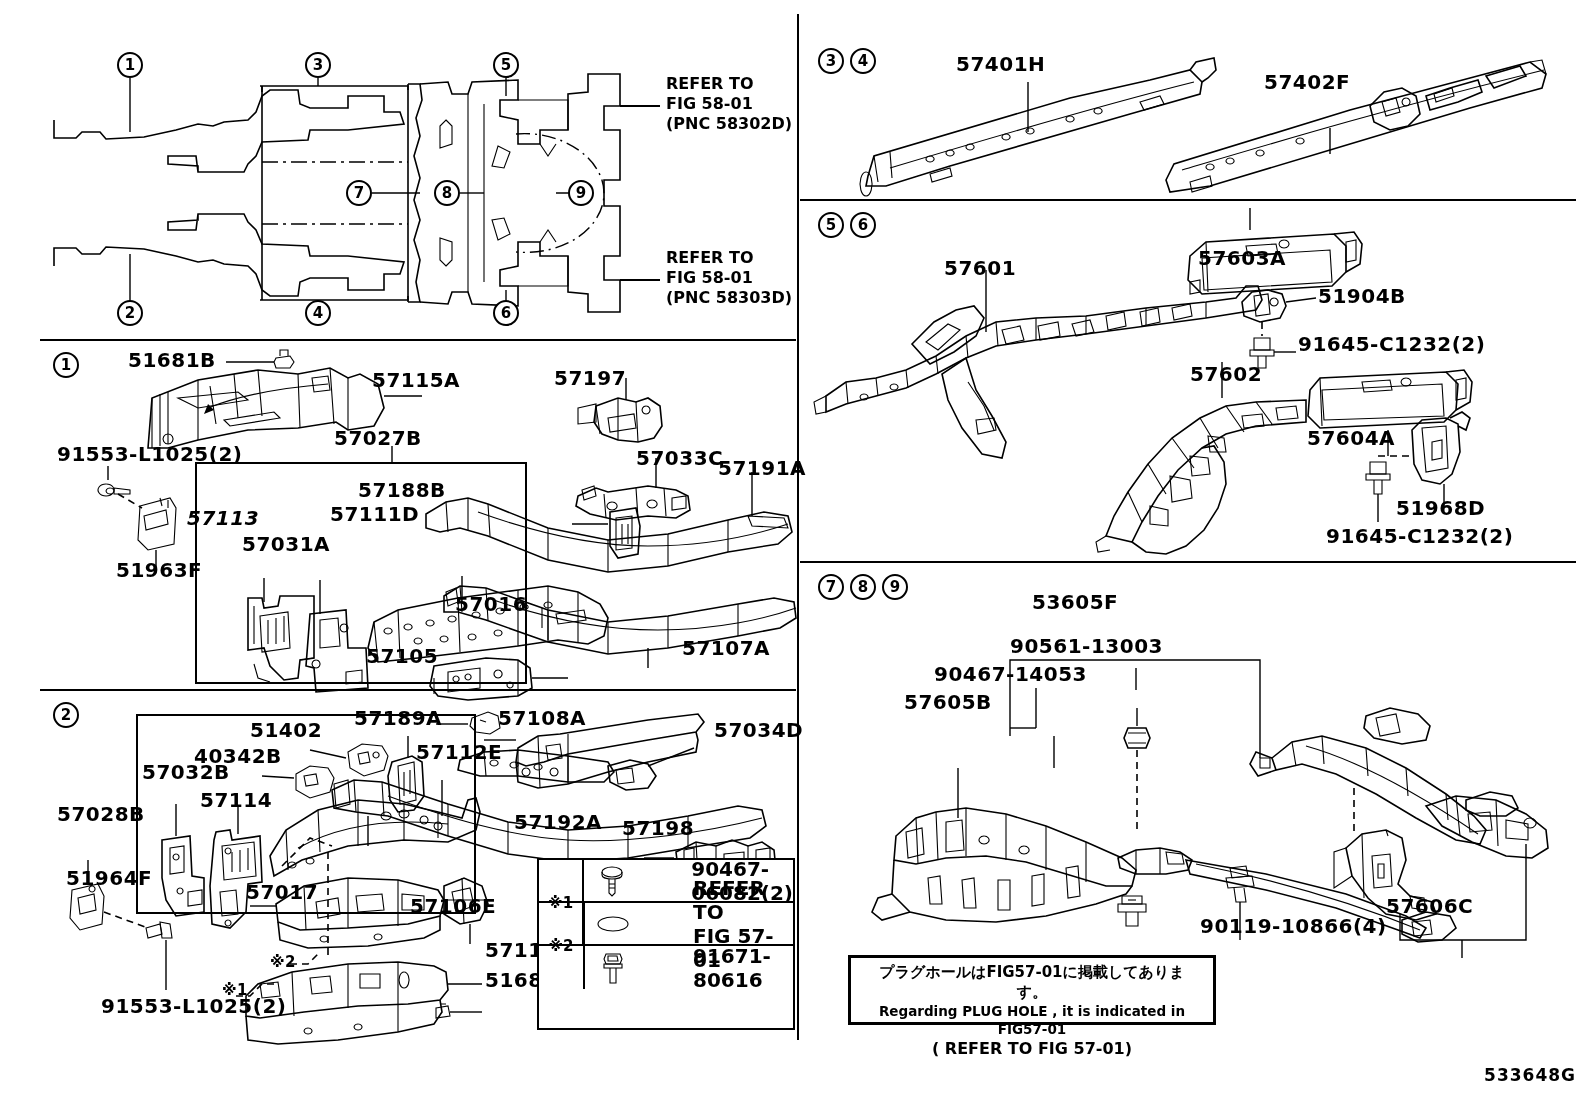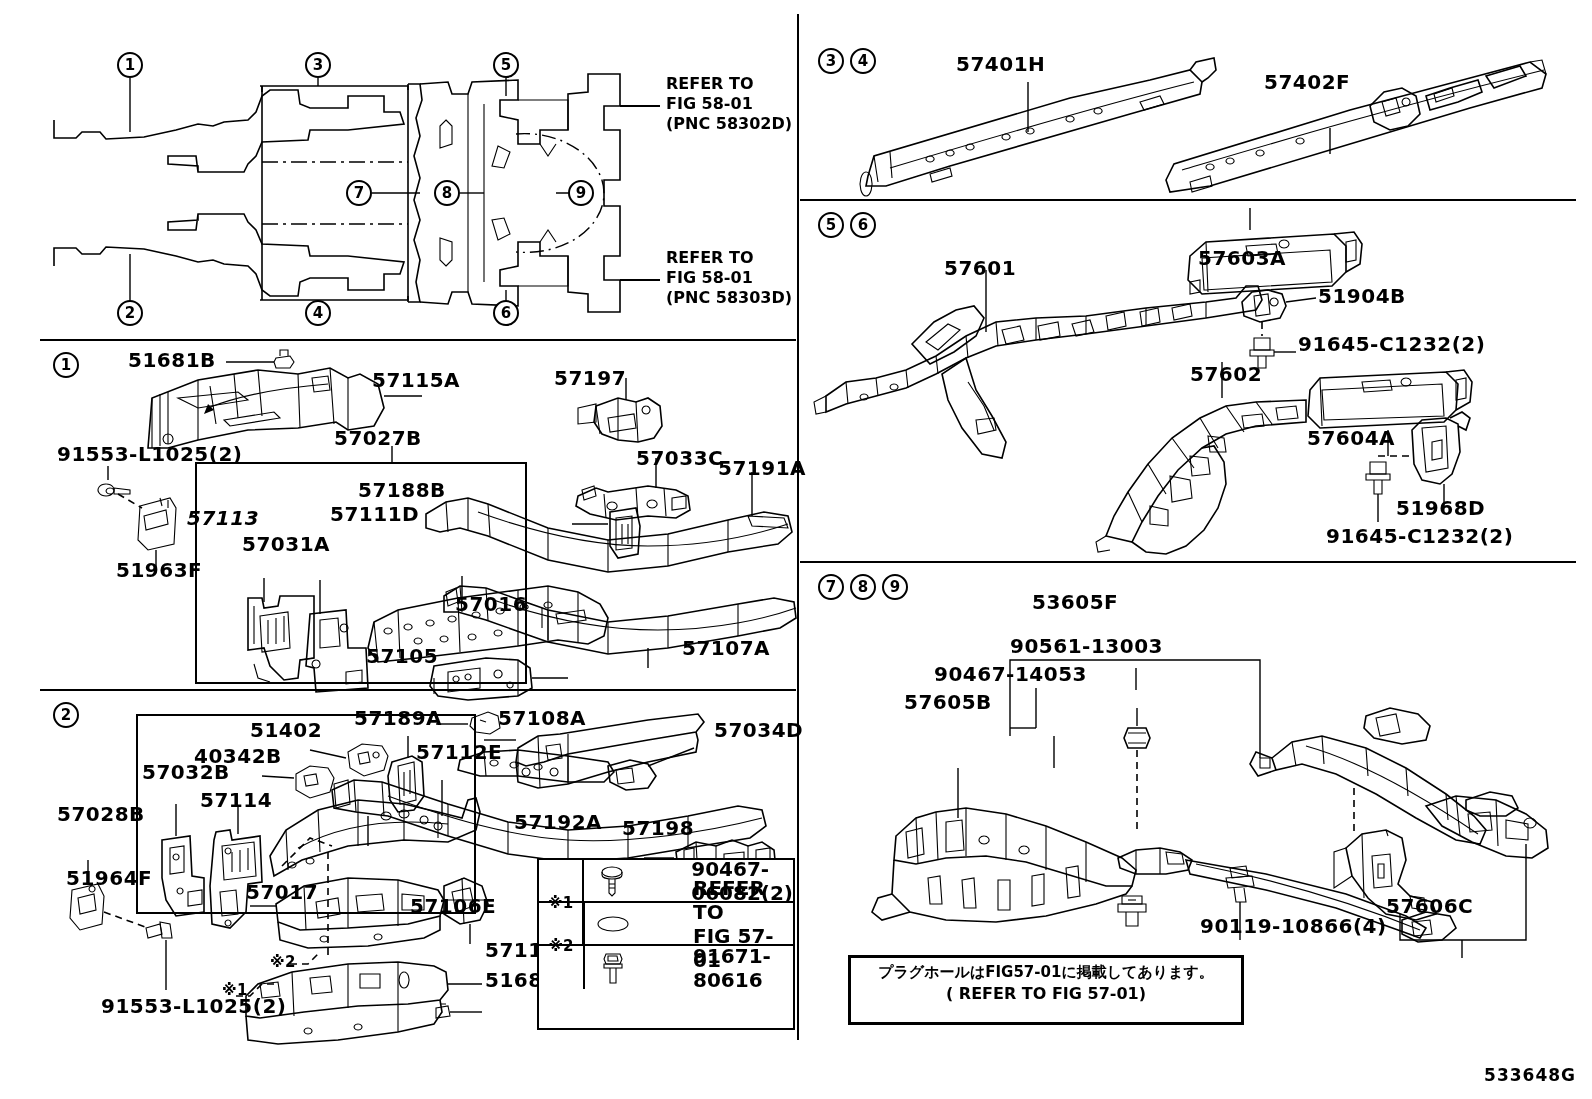--- a/index.html
+++ b/index.html
@@ -678,20 +678,21 @@
     <line class="ln1" x1="656" y1="372" x2="656" y2="390"></line>
   </svg>
 
   <div class="lbl" style="left:1032px;top:592px;">53605F</div>
   <div class="lbl" style="left:1010px;top:636px;">90561-13003</div>
   <div class="lbl" style="left:934px;top:664px;">90467-14053</div>
   <div class="lbl" style="left:904px;top:692px;">57605B</div>
   <div class="lbl" style="left:1200px;top:916px;">90119-10866(4)</div>
   <div class="lbl" style="left:1386px;top:896px;">57606C</div>
 
-  <div class="note" style="left:848px;top:955px;width:396px;height:70px;">
+  <div class="note" style="left:848px;top:955px;width:368px;height:70px;">
     <div class="jp">プラグホールはFIG57-01に掲載してあります。</div>
+    <div class="en">Regarding PLUG HOLE , it is indicated in FIG57-01</div>
     <div class="rf">( REFER TO FIG 57-01)</div>
   </div>
 
   <div class="fig">533648G</div>
 
 </div>
 
 </body></html>

